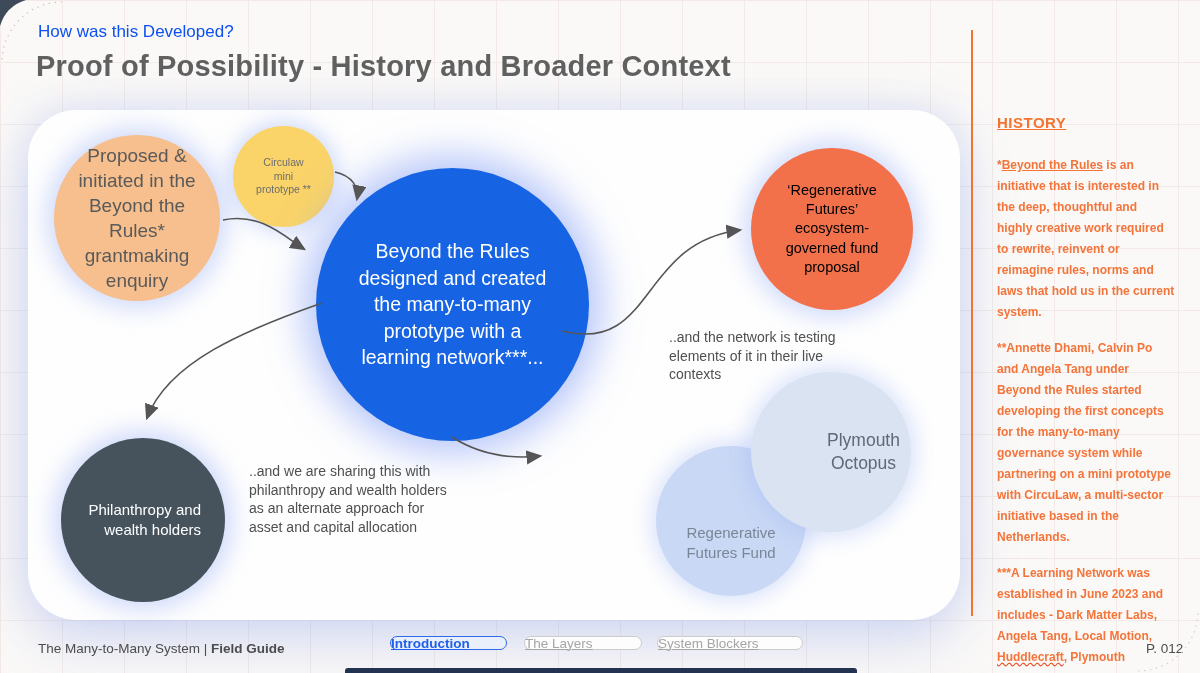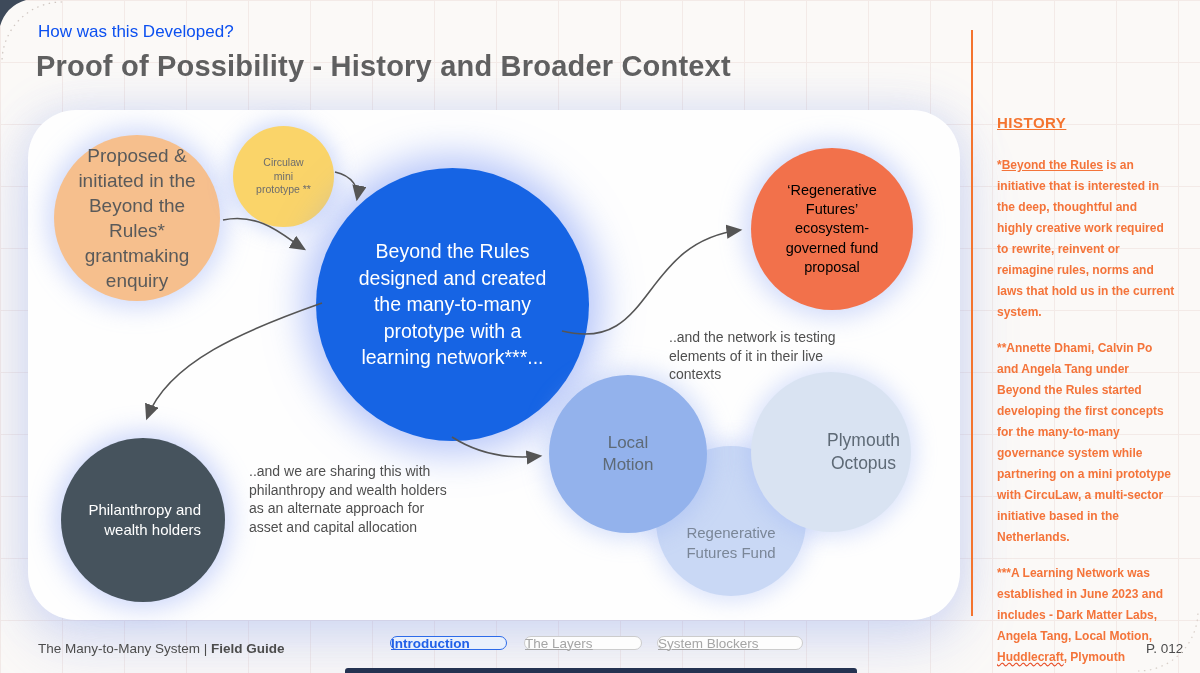--- a/index.html
+++ b/index.html
@@ -108,23 +108,20 @@
   </div>
   <div class="bubble b-beyond">
     <span>Beyond the Rules designed and created the many-to-many prototype with a learning network***...</span>
   </div>
   <div class="bubble b-regenprop">
     <span>‘Regenerative Futures’ ecosystem-governed fund proposal</span>
   </div>
   <div class="bubble b-phil">
     <span>Philanthropy and wealth holders</span>
   </div>
-  <div class="bubble b-local">
-    <span>Local Motion</span>
-  </div>
   <div class="bubble b-regenfund">
     <span>Regenerative Futures Fund</span>
   </div>
   <div class="bubble b-plymouth">
     <span>Plymouth Octopus</span>
   </div>
 
   <div class="note note-2">..and the network is testing elements of it in their live contexts</div>
   <div class="note note-3">..and we are sharing this with philanthropy and wealth holders as an alternate approach for asset and capital allocation</div>
 

